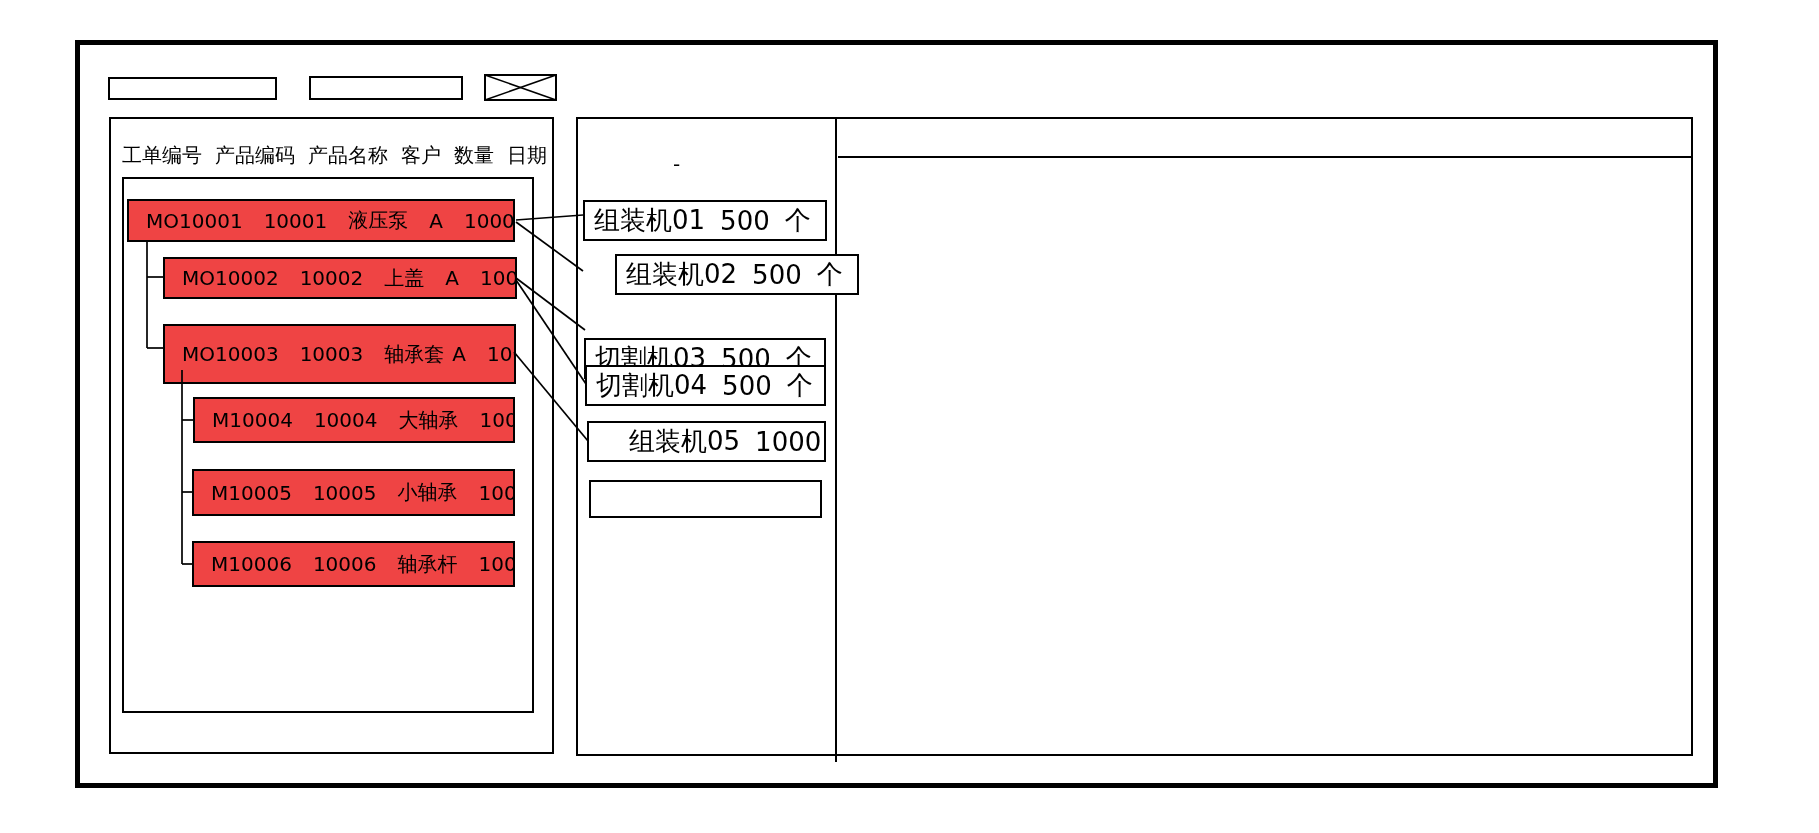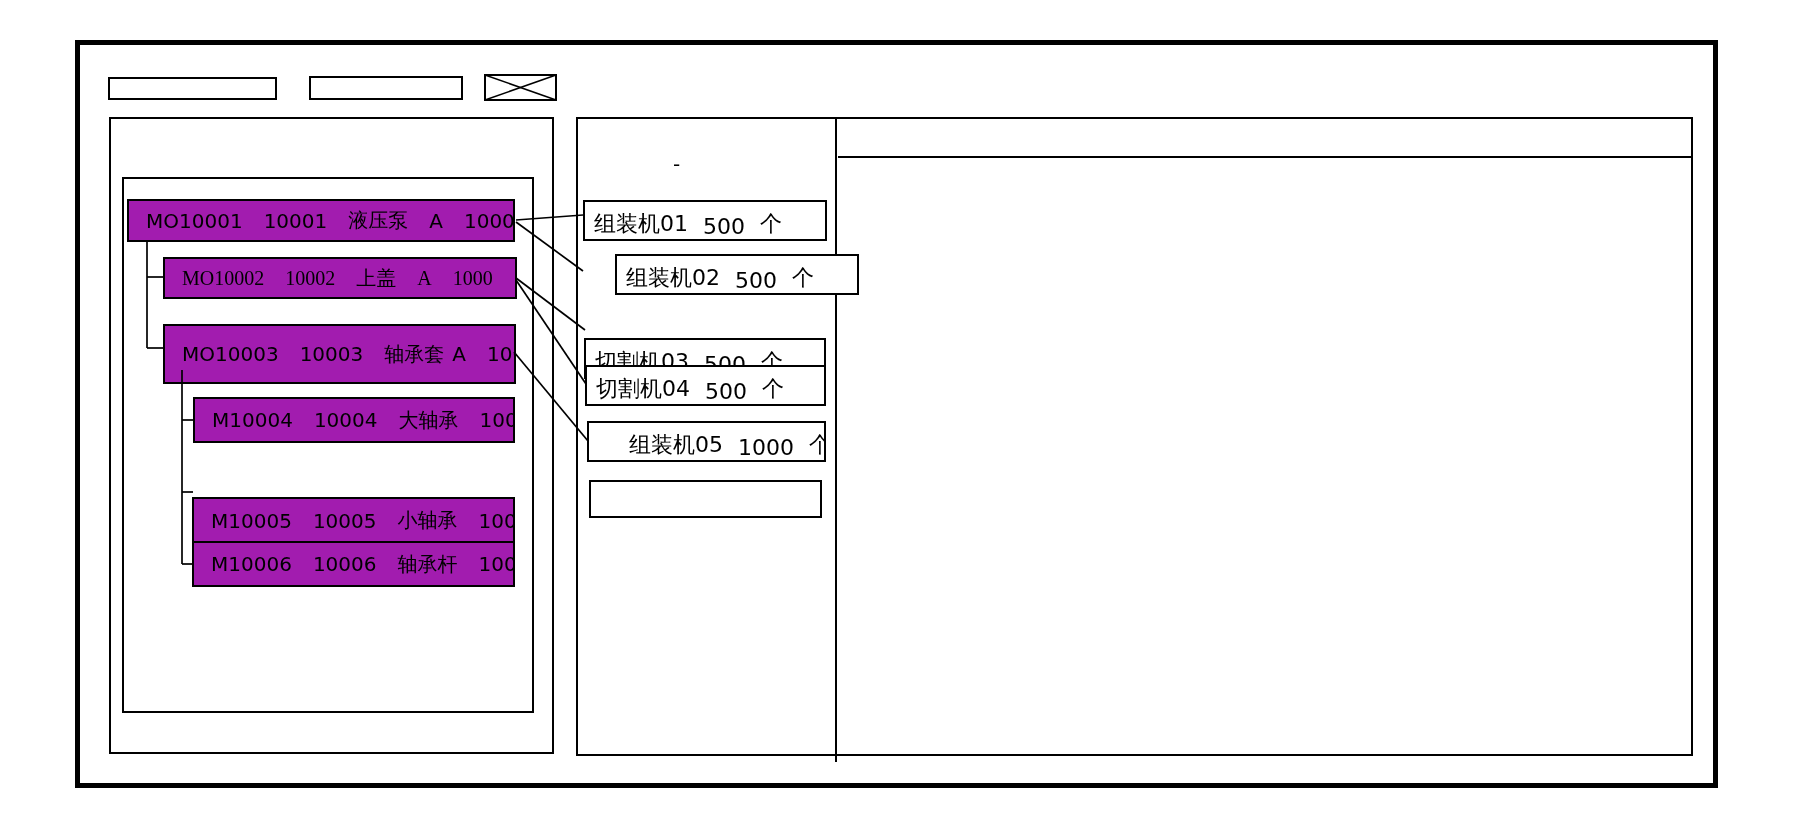--- a/index.html
+++ b/index.html
@@ -18,28 +18,28 @@
   .panel{
     position:absolute;border:2px solid #000;box-sizing:border-box;background:#fff;
   }
   .vline{position:absolute;width:2px;background:#000;}
   .hline{position:absolute;height:2px;background:#000;}
   .header-row{
     position:absolute;left:122px;top:142px;display:flex;align-items:center;
     font-size:20px;white-space:nowrap;column-gap:13px;
   }
   .node-box{
-    position:absolute;border:2px solid #000;box-sizing:border-box;background:#a21caf;
+    position:absolute;border:2px solid #000;box-sizing:border-box;background:#ef4444;
     display:flex;align-items:center;white-space:nowrap;
     font-size:20px;column-gap:21px;padding-left:17px;overflow:hidden;
   }
   .machine-box{
     position:absolute;border:2px solid #000;box-sizing:border-box;background:#fff;
-    display:flex;align-items:flex-end;white-space:nowrap;
-    font-size:22px;column-gap:15px;padding-left:9px;overflow:hidden;
+    display:flex;align-items:center;white-space:nowrap;
+    font-size:26px;column-gap:15px;padding-left:9px;overflow:hidden;
   }
   .xbox{position:absolute;left:484px;top:74px;width:73px;height:27px;}
   .stray-mark{position:absolute;left:673px;top:152px;font-size:20px;line-height:24px;}
   .overlay{position:absolute;left:0;top:0;pointer-events:none;}
 </style>
 </head>
 <body>
 
 <div class="canvas">
 
@@ -50,33 +50,41 @@
   <div class="xbox">
     <svg width="73" height="27" viewBox="0 0 73 27">
       <rect x="1" y="1" width="71" height="25" fill="none" stroke="#000" stroke-width="2"></rect>
       <line x1="1" y1="1" x2="72" y2="26" stroke="#000" stroke-width="1.5"></line>
       <line x1="72" y1="1" x2="1" y2="26" stroke="#000" stroke-width="1.5"></line>
     </svg>
   </div>
 
   <div class="panel" style="left:109px;top:117px;width:445px;height:637px;"></div>
 
+  <div class="header-row">
+    <span>工单编号</span>
+    <span>产品编码</span>
+    <span>产品名称</span>
+    <span>客户</span>
+    <span>数量</span>
+    <span>日期</span>
+  </div>
 
   <div class="panel" style="left:122px;top:177px;width:412px;height:536px;"></div>
 
   <div class="node-box" style="left:127px;top:199px;width:388px;height:43px;">
     <span>MO10001</span>
     <span>10001</span>
     <span>液压泵</span>
     <span>A</span>
     <span>1000</span>
 
   </div>
 
-  <div class="node-box" style="left:163px;top:257px;width:354px;height:42px;font-family:Liberation Serif, serif;">
+  <div class="node-box" style="left:163px;top:257px;width:354px;height:42px;">
     <span>MO10002</span>
     <span>10002</span>
     <span>上盖</span>
     <span>A</span>
     <span>1000</span>
 
   </div>
 
   <div class="node-box" style="left:163px;top:324px;width:353px;height:60px;">
     <span>MO10003</span>
@@ -89,21 +97,21 @@
 
   <div class="node-box" style="left:193px;top:397px;width:322px;height:46px;">
     <span>M10004</span>
     <span>10004</span>
     <span>大轴承</span>
 
     <span>1000</span>
 
   </div>
 
-  <div class="node-box" style="left:192px;top:469px;width:323px;height:47px;margin-top:28px;">
+  <div class="node-box" style="left:192px;top:469px;width:323px;height:47px;">
     <span>M10005</span>
     <span>10005</span>
     <span>小轴承</span>
 
     <span>1000</span>
 
   </div>
 
   <div class="node-box" style="left:192px;top:541px;width:323px;height:46px;">
     <span>M10006</span>

